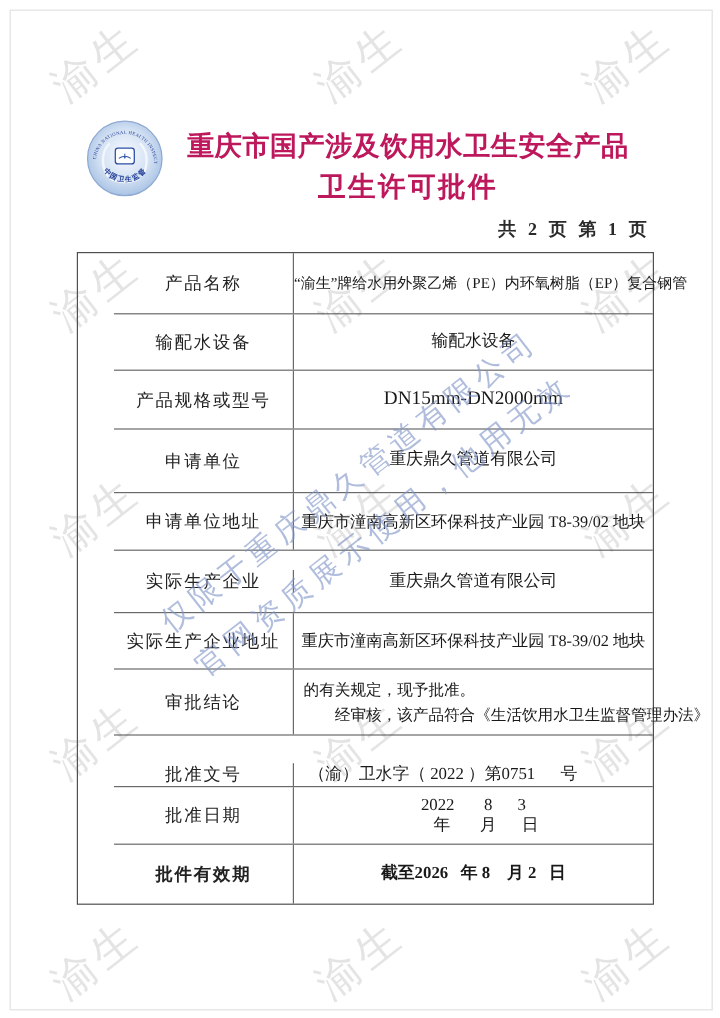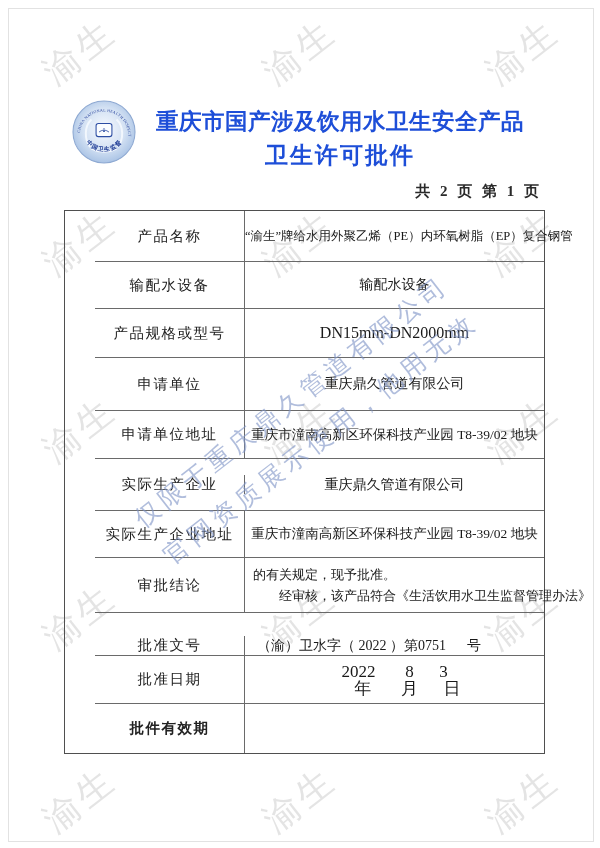--- a/index.html
+++ b/index.html
@@ -26,21 +26,21 @@
     transform:translate(-50%,-50%) rotate(-38deg);
     text-align:center;white-space:nowrap;
     font-size:25px;letter-spacing:5px;line-height:47px;
     color:rgba(128,148,199,0.62);
   }
 
   
   #logo{position:absolute;left:71px;top:99px;z-index:2;}
   #title-block{
     position:absolute;left:130px;top:107px;width:420px;z-index:2;
-    text-align:center;color:#1d4ed8;font-weight:bold;
+    text-align:center;color:#be185d;font-weight:bold;
   }
   #title-line1{font-size:22.5px;letter-spacing:0.5px;line-height:30px;}
   #title-line2{font-size:23px;letter-spacing:2px;line-height:30px;margin-top:4px;}
   #page-info{
     position:absolute;left:340px;top:182px;width:202px;z-index:2;
     text-align:right;font-size:15px;letter-spacing:3px;color:#2a2a2a;font-weight:bold;
   }
 
   
   #cert-table{
@@ -177,21 +177,24 @@
       </div>
     </div>
     <div class="t-row" style="height: 43px; align-items: flex-end;">
       <div class="cell label">批准文号</div>
       <div class="cell value left" style="font-size: 14px; line-height: 18px;">
         <div class="vline">（渝）卫水字（ 2022 ）第0751　  号</div>
       </div>
     </div>
     <div class="t-row" style="height: 48px;">
       <div class="cell label">批准日期</div>
-      <div class="cell value" style="font-size: 17px; line-height: 17px;">
+      <div class="cell value" style="font-size: 14px; line-height: 17px;">
         <div class="vline">2022       8      3</div>
         <div class="vline">      年       月      日</div>
       </div>
     </div>
     <div class="t-row" style="height: 49px; font-weight: bold;">
       <div class="cell label">批件有效期</div>
+      <div class="cell value" style="font-size: 14px; line-height: 18px;">
+        <div class="vline">截至2026   年 8    月 2   日</div>
+      </div>
     </div>
   </div>
 
 </body></html>

